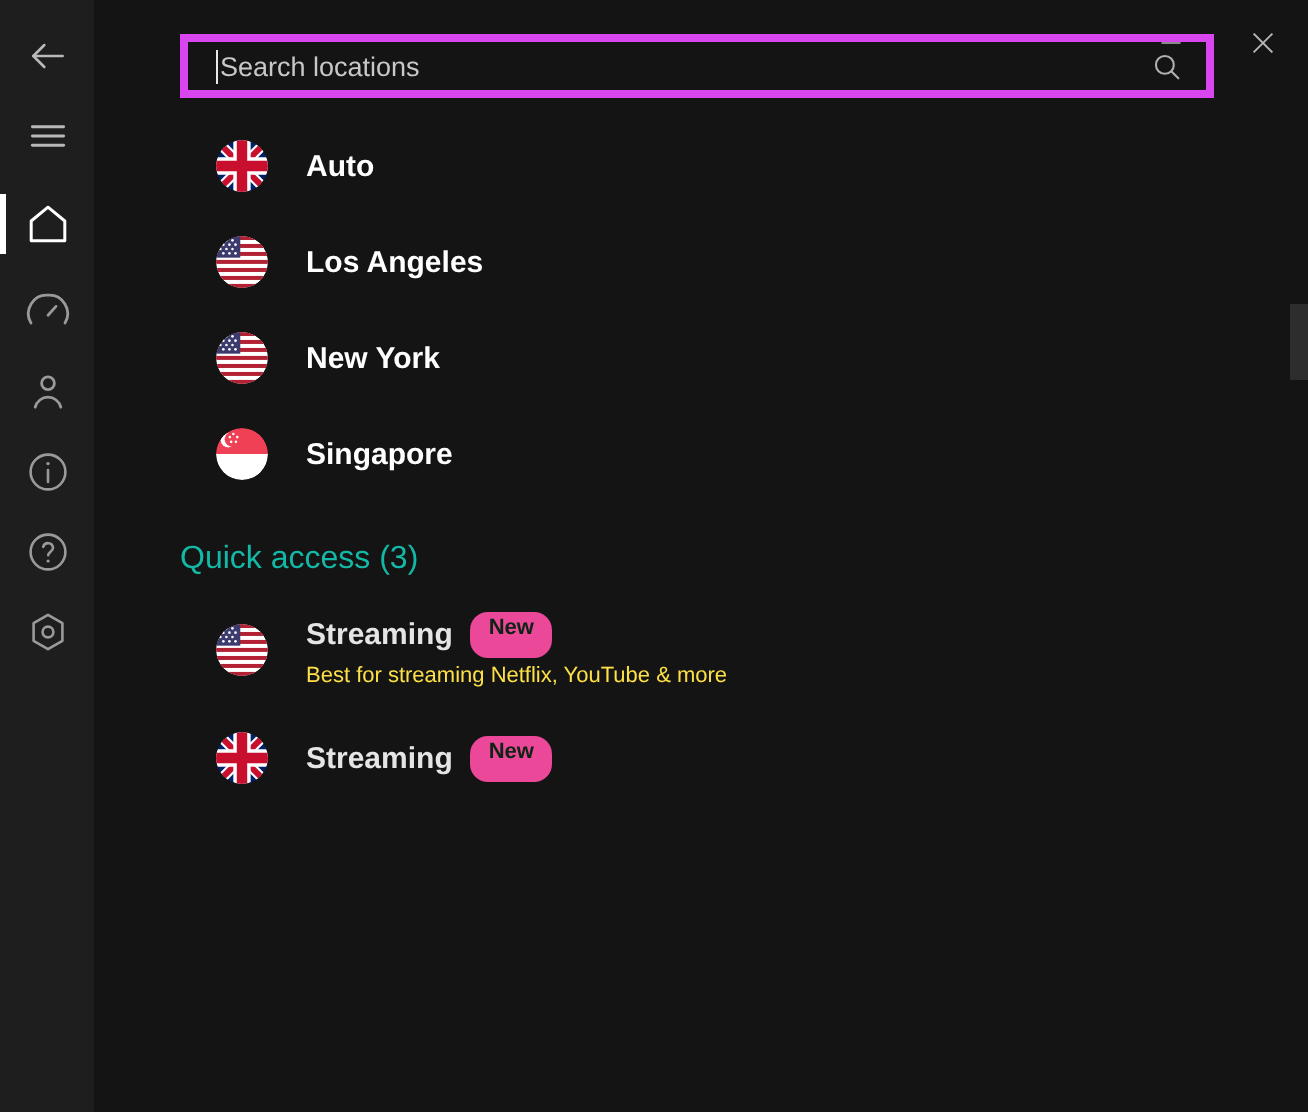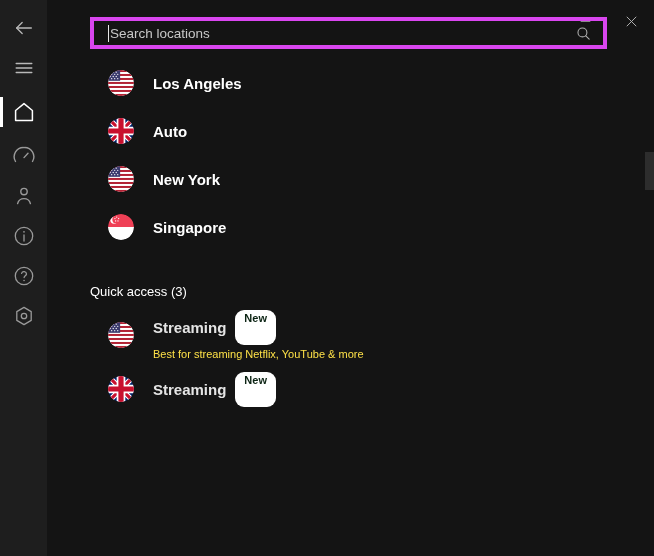--- a/index.html
+++ b/index.html
@@ -156,23 +156,23 @@
     position: relative;
   }
   .loc-label {
     margin-left: 19px;
     font-size: 15px;
     font-weight: bold;
     color: #ffffff;
   }
 
   .section-head {
-    margin-top: 33px;
-    font-size: 13px;
-    color: #ffffff;
+    margin-top: 20px;
+    font-size: 16px;
+    color: #14b8a6;
     font-weight: normal;
   }
 
   .qa-list { margin-top: 9px; }
   .qa-row {
     height: 54px;
     display: flex;
     align-items: center;
     cursor: pointer;
     padding-left: 18px;
@@ -183,26 +183,26 @@
     display: flex;
     align-items: center;
   }
   .qa-title {
     font-size: 15px;
     font-weight: bold;
     color: #e5e5e5;
   }
   .badge {
     margin-left: 9px;
-    background: #ffffff;
+    background: #ec4899;
     color: #0c2414;
     font-size: 11px;
     font-weight: bold;
     border-radius: 9px;
-    padding: 1px 9px 20px 9px;
+    padding: 1px 9px 8px 9px;
     line-height: 14px;
   }
   .qa-sub {
     font-size: 11px;
     color: #fde047;
     margin-top: 3px;
   }
 
   
   .scrollbar-track {
@@ -302,20 +302,40 @@
       <div class="search-icon">
         <svg width="17" height="17" viewBox="0 0 24 24" fill="none" stroke="#b0b0b0" stroke-width="1.5" stroke-linecap="round">
           <circle cx="10.5" cy="10.5" r="6.3"></circle>
           <path d="M15.2 15.2L20 20"></path>
         </svg>
       </div>
     </div>
 
 
     <div class="loc-list">
+
+      <div class="loc-row">
+        <span class="flag">
+          <svg width="26" height="26" viewBox="0 0 60 60">
+            <defs>
+                <clipPath id="c1">
+                  <circle cx="30" cy="30" r="30"></circle>
+                </clipPath>
+              </defs>
+            <g clip-path="url(#c1)">
+              <rect width="60" height="60" fill="#012169"></rect>
+              <path d="M0 0L60 60M60 0L0 60" stroke="#fff" stroke-width="12"></path>
+              <path d="M0 0L60 60M60 0L0 60" stroke="#C8102E" stroke-width="7"></path>
+              <path d="M30 0v60M0 30h60" stroke="#fff" stroke-width="20"></path>
+              <path d="M30 0v60M0 30h60" stroke="#C8102E" stroke-width="12"></path>
+            </g>
+          </svg>
+        </span>
+        <span class="loc-label">Auto</span>
+      </div>
 
       <div class="loc-row">
         <span class="flag">
           <svg width="26" height="26" viewBox="0 0 60 60">
             <defs>
                 <clipPath id="c2">
                   <circle cx="30" cy="30" r="30"></circle>
                 </clipPath>
               </defs>
             <g clip-path="url(#c2)">
@@ -341,40 +361,20 @@
                   <circle cx="12" cy="15" r="1.5"></circle>
                   <circle cx="19" cy="15" r="1.5"></circle>
                 <circle cx="8.5" cy="20" r="1.5"></circle>
                   <circle cx="15.5" cy="20" r="1.5"></circle>
                   <circle cx="22.5" cy="20" r="1.5"></circle>
               </g>
             </g>
           </svg>
         </span>
         <span class="loc-label">Los Angeles</span>
-      </div>
-
-      <div class="loc-row">
-        <span class="flag">
-          <svg width="26" height="26" viewBox="0 0 60 60">
-            <defs>
-                <clipPath id="c1">
-                  <circle cx="30" cy="30" r="30"></circle>
-                </clipPath>
-              </defs>
-            <g clip-path="url(#c1)">
-              <rect width="60" height="60" fill="#012169"></rect>
-              <path d="M0 0L60 60M60 0L0 60" stroke="#fff" stroke-width="12"></path>
-              <path d="M0 0L60 60M60 0L0 60" stroke="#C8102E" stroke-width="7"></path>
-              <path d="M30 0v60M0 30h60" stroke="#fff" stroke-width="20"></path>
-              <path d="M30 0v60M0 30h60" stroke="#C8102E" stroke-width="12"></path>
-            </g>
-          </svg>
-        </span>
-        <span class="loc-label">Auto</span>
       </div>
 
       <div class="loc-row">
         <span class="flag">
           <svg width="26" height="26" viewBox="0 0 60 60">
             <defs>
                 <clipPath id="c3">
                   <circle cx="30" cy="30" r="30"></circle>
                 </clipPath>
               </defs>

